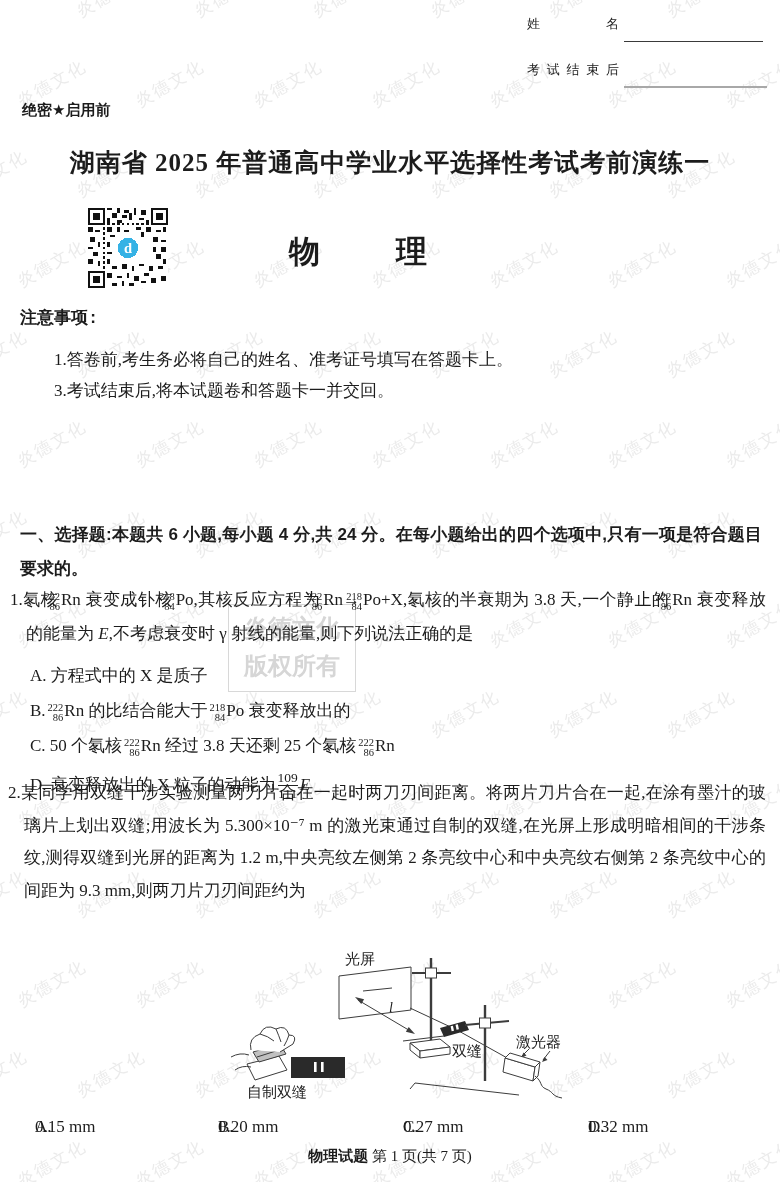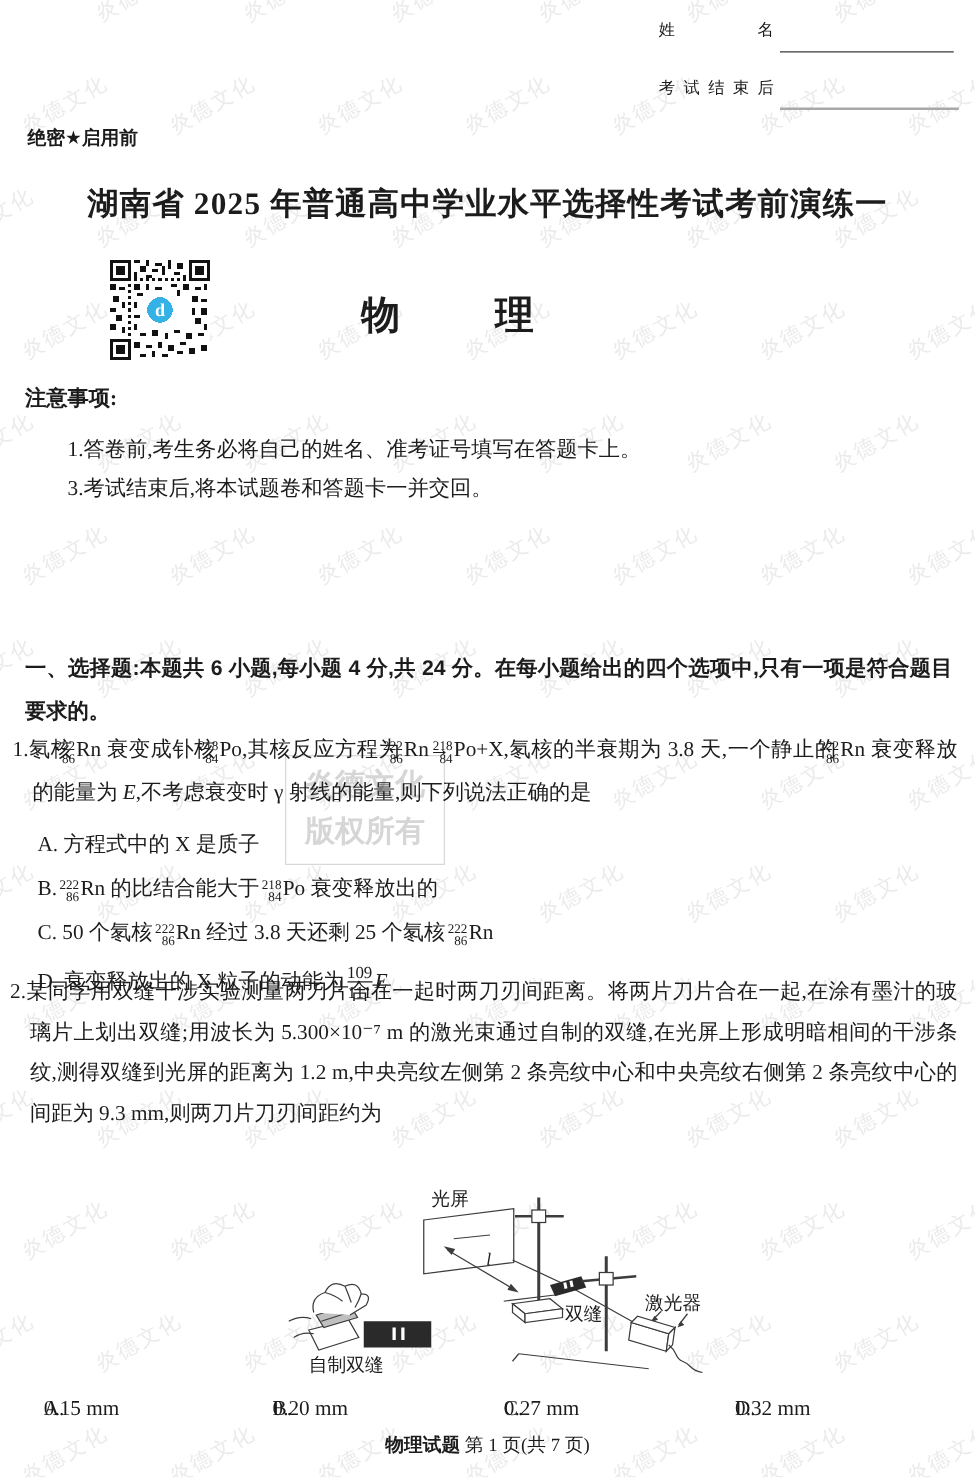--- a/index.html
+++ b/index.html
@@ -17,21 +17,21 @@
   .abs{position:absolute;z-index:1;}
   .hdr-label{font-size:13px;}
   .spread{display:inline-block;width:92px;text-align:justify;text-align-last:justify;}
   .fill-line{border-bottom:1.5px solid #3a3a3a;height:22px;}
   .fill-line.gray{border-bottom:2px solid #a8a8a8;}
   .secrecy{font-family:"Liberation Sans","DejaVu Sans",sans-serif;font-weight:bold;font-size:15px;}
   .title{width:780px;text-align:center;font-weight:bold;font-size:25px;letter-spacing:1px;}
   .subject{display:flex;gap:76px;font-family:"Liberation Sans","DejaVu Sans",sans-serif;
            font-weight:bold;font-size:31px;}
   .notice{width:742px;font-size:17px;line-height:31.5px;}
-  .notice h4{margin:0 0 9px 0;font-family:Liberation Serif, serif;
+  .notice h4{margin:0 0 9px 0;font-family:Liberation Mono, monospace;
              font-size:17px;font-weight:bold;}
   .notice p{margin:0;text-indent:2em;text-align:justify;}
   .sec-header{width:742px;font-family:"Liberation Sans","DejaVu Sans",sans-serif;
               font-weight:bold;font-size:17px;line-height:34px;text-align:justify;}
   .question{font-size:17px;line-height:34px;}
   .qbody{padding-left:16px;text-indent:-16px;text-align:justify;}
   .opts{margin:8px 0 0 20px;}
   .opt{min-height:35px;}
   .optrow span{position:absolute;font-size:17px;white-space:nowrap;}
   .footer{width:780px;text-align:center;font-size:15px;}

